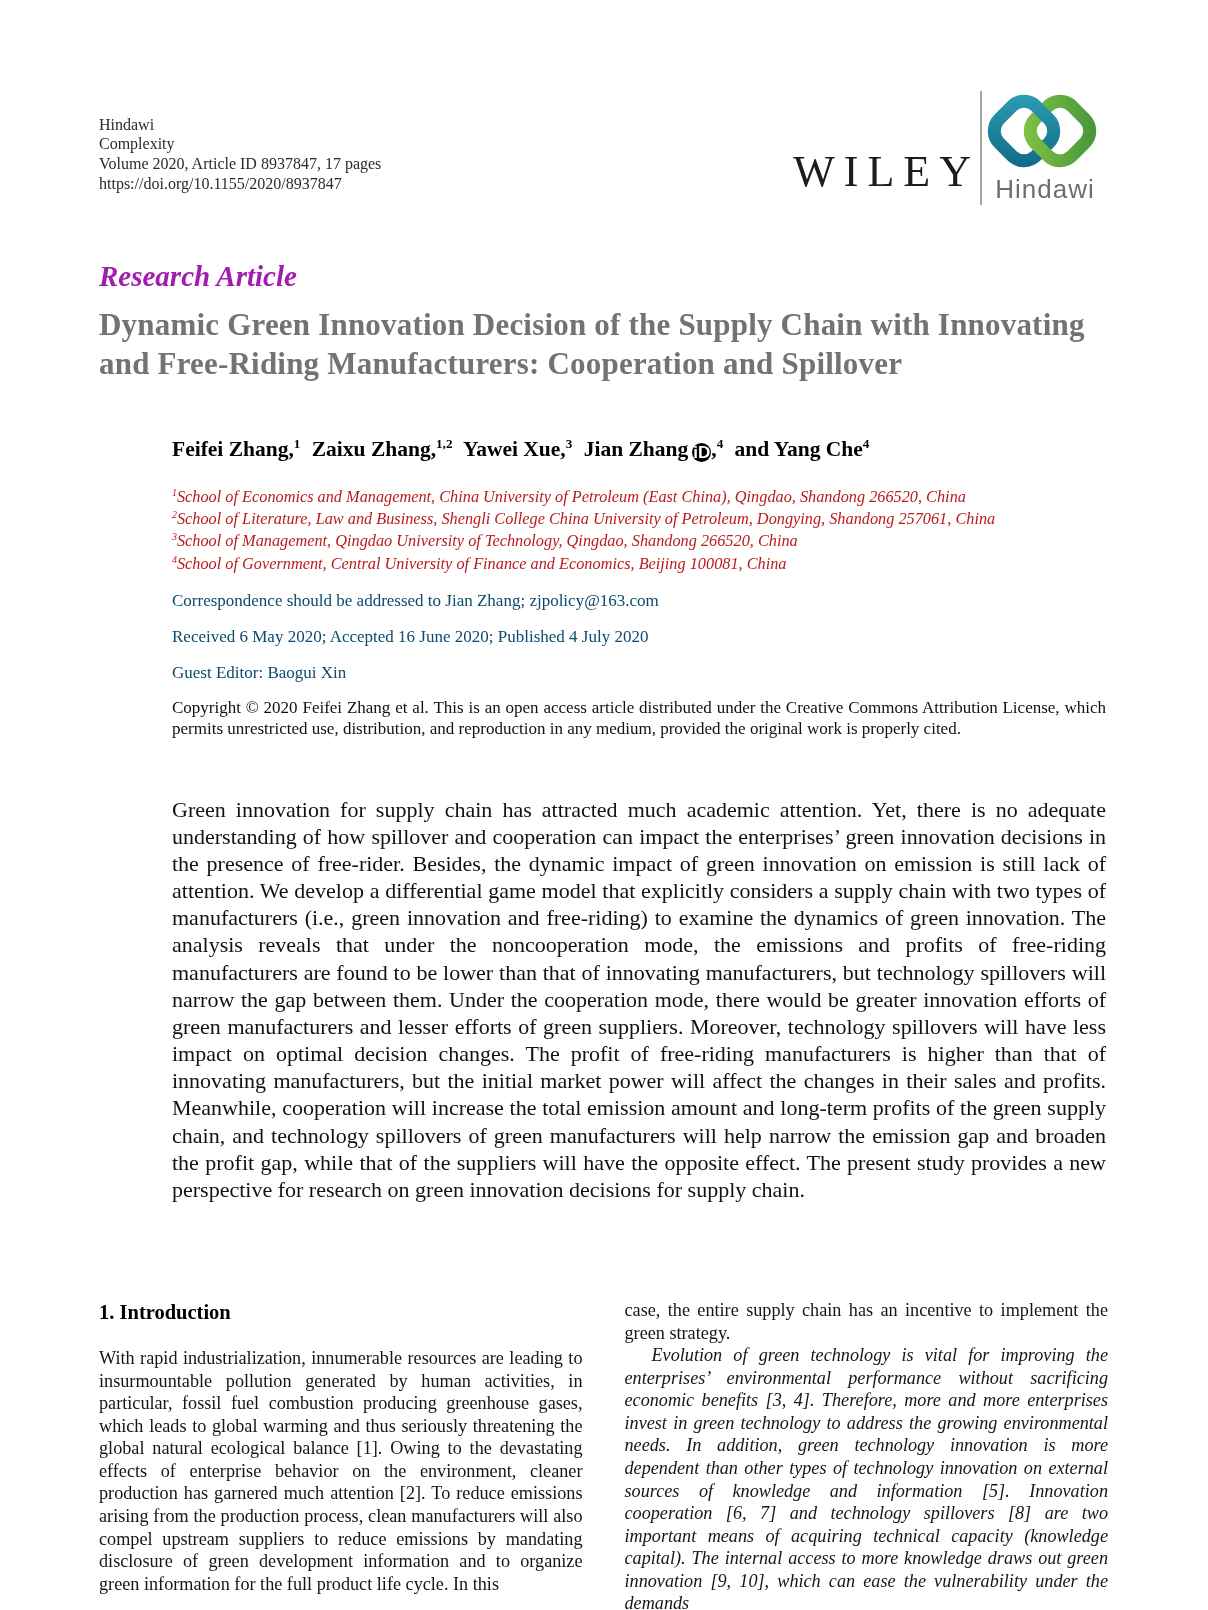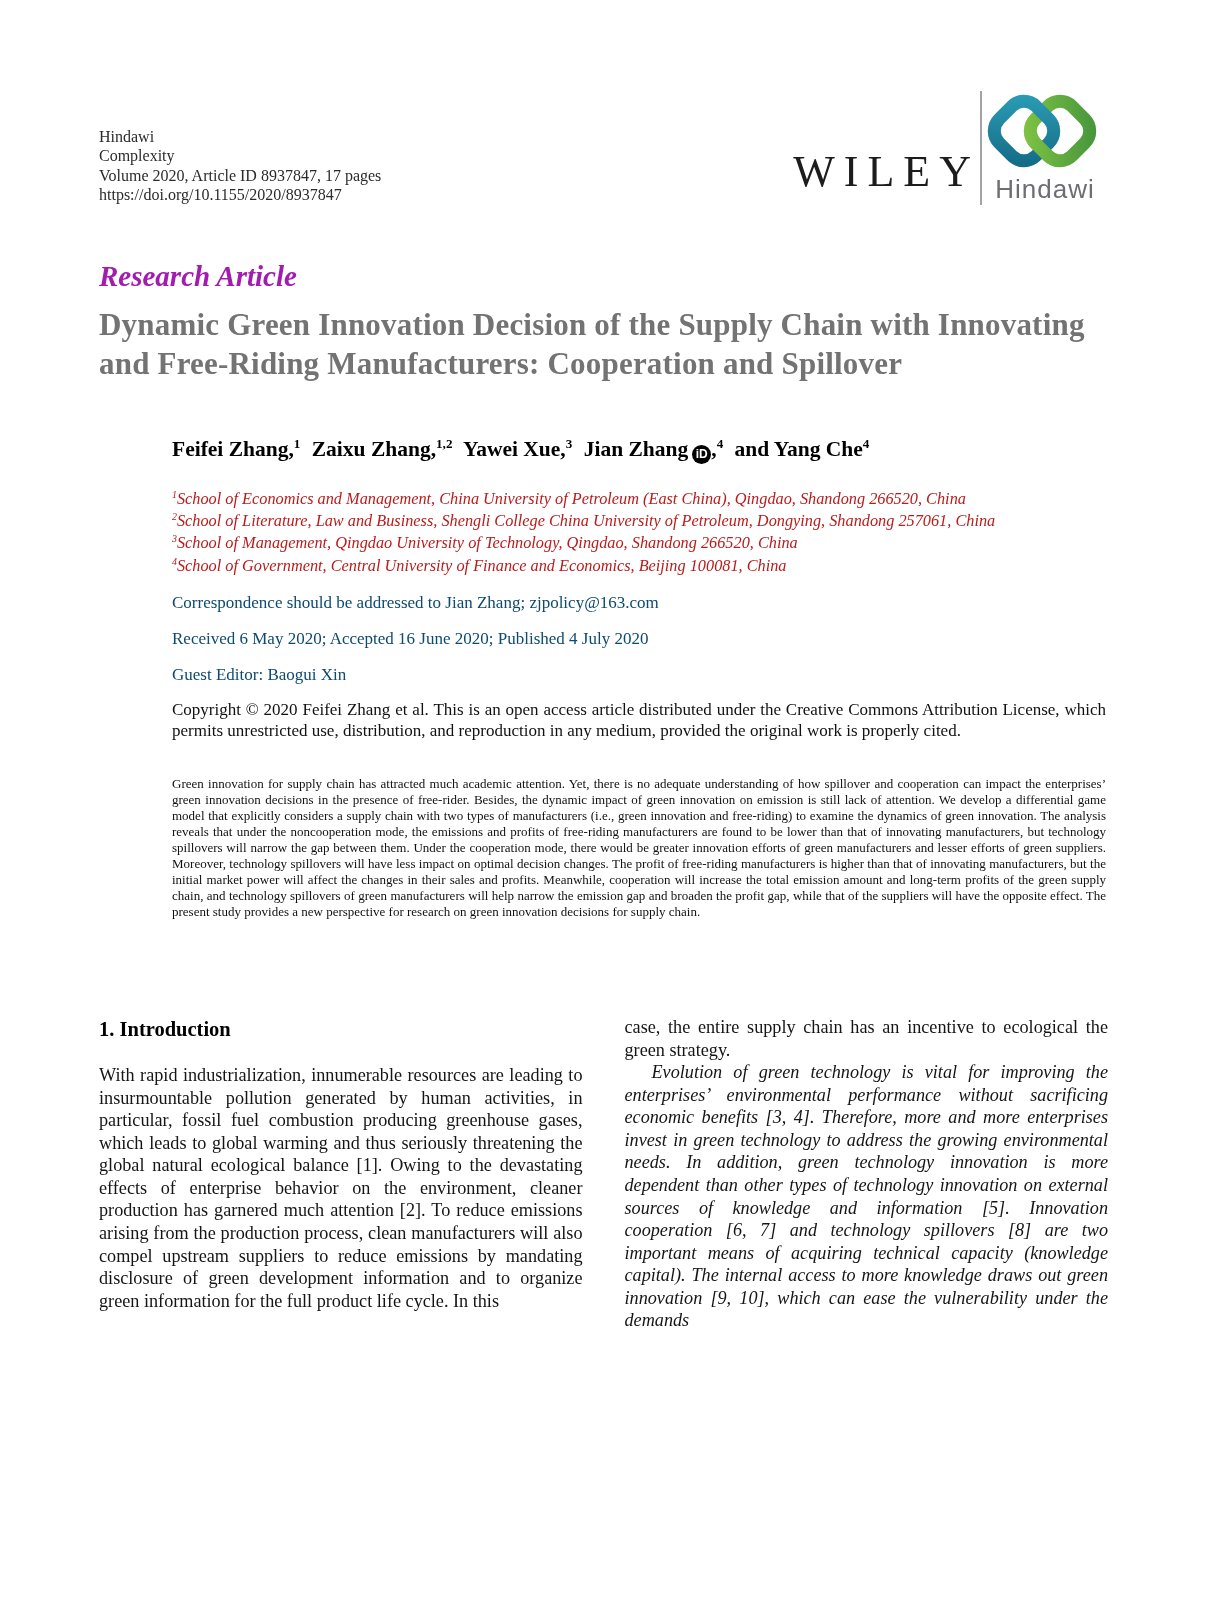--- a/index.html
+++ b/index.html
@@ -8,21 +8,21 @@
     width: 1208px; height: 1610px;
     position: relative;
     background: #ffffff;
     font-family: "Liberation Serif", serif;
     color: #1b1b1b;
     overflow: hidden;
   }
   .content { position: absolute; left: 99px; top: 95px; width: 1009px; }
 
   
-  .header-row { display: flex; justify-content: space-between; align-items: flex-end; }
+  .header-row { display: flex; justify-content: space-between; align-items: center; }
   .journal-info { font-size: 16px; line-height: 1.22; color: #2b2b2b; padding-top: 8px; }
   .logos { display: flex; align-items: flex-end; margin-top: -6px; }
   .wiley {
     font-size: 44px; letter-spacing: 9px; color: #1c1c1c;
     font-weight: 500; padding-bottom: 8px;
   }
   .logo-divider { width: 2px; height: 114px; background: #a3a3a3; }
   .hindawi-logo { display: flex; flex-direction: column; align-items: center; }
   .hindawi-logo-text {
     font-family: "Liberation Sans", sans-serif;
@@ -37,27 +37,27 @@
   }
 
   
   .front { margin-left: 73px; margin-right: 2px; }
   .authors { margin-top: 54px; font-size: 21.5px; font-weight: 700; color: #000; }
   .authors .author { margin-right: 6px; white-space: nowrap; }
   sup.aff { font-size: 61%; vertical-align: super; line-height: 0; font-weight: inherit; }
   .orcid {
     display: inline-block; width: 19px; height: 19px; border-radius: 50%;
     background: #000000; color: #ffffff; text-align: center;
-    font-family: "Liberation Sans", sans-serif; font-size: 12px; font-weight: 700;
+    font-family: "Liberation Sans", sans-serif; font-size: 17px; font-weight: 700;
     line-height: 19px; vertical-align: -2px; margin-left: 4px; font-style: normal;
   }
   .affiliations { margin-top: 24px; font-style: italic; font-size: 16.3px; line-height: 1.36; color: #b91c1c; }
   .meta { font-size: 17px; margin-top: 16px; color: #0c4a6e; }
   .copyright { font-size: 17px; line-height: 1.235; text-align: justify; margin-top: 15px; color: #111; }
-  .abstract { font-size: 13px; line-height: 1.235; text-align: justify; margin-top: 34px; color: #111; }
+  .abstract { font-size: 22px; line-height: 1.235; text-align: justify; margin-top: 56px; color: #111; }
 
   
   .columns { display: flex; gap: 42px; margin-top: 96px; }
   .col { flex: 1 1 0; min-width: 0; }
   h2.section-heading { font-size: 20.5px; font-weight: 700; color: #000; margin: 2px 0 23px 0; }
   .body-p { font-size: 18.2px; line-height: 1.24; text-align: justify; color: #151515; }
   .body-p.indent { text-indent: 27px; font-style: italic; }
 </style>
 </head>
 <body>
@@ -127,19 +127,19 @@
       <p class="copyright">Copyright © 2020 Feifei Zhang et al. This is an open access article distributed under the Creative Commons Attribution License, which permits unrestricted use, distribution, and reproduction in any medium, provided the original work is properly cited.</p>
       <p class="abstract">Green innovation for supply chain has attracted much academic attention. Yet, there is no adequate understanding of how spillover and cooperation can impact the enterprises’ green innovation decisions in the presence of free-rider. Besides, the dynamic impact of green innovation on emission is still lack of attention. We develop a differential game model that explicitly considers a supply chain with two types of manufacturers (i.e., green innovation and free-riding) to examine the dynamics of green innovation. The analysis reveals that under the noncooperation mode, the emissions and profits of free-riding manufacturers are found to be lower than that of innovating manufacturers, but technology spillovers will narrow the gap between them. Under the cooperation mode, there would be greater innovation efforts of green manufacturers and lesser efforts of green suppliers. Moreover, technology spillovers will have less impact on optimal decision changes. The profit of free-riding manufacturers is higher than that of innovating manufacturers, but the initial market power will affect the changes in their sales and profits. Meanwhile, cooperation will increase the total emission amount and long-term profits of the green supply chain, and technology spillovers of green manufacturers will help narrow the emission gap and broaden the profit gap, while that of the suppliers will have the opposite effect. The present study provides a new perspective for research on green innovation decisions for supply chain.</p>
     </div>
 
     <div class="columns">
       <div class="col">
         <h2 class="section-heading">1. Introduction</h2>
         <p class="body-p">With rapid industrialization, innumerable resources are leading to insurmountable pollution generated by human activities, in particular, fossil fuel combustion producing greenhouse gases, which leads to global warming and thus seriously threatening the global natural ecological balance [1]. Owing to the devastating effects of enterprise behavior on the environment, cleaner production has garnered much attention [2]. To reduce emissions arising from the production process, clean manufacturers will also compel upstream suppliers to reduce emissions by mandating disclosure of green development information and to organize green information for the full product life cycle. In this</p>
       </div>
       <div class="col">
-        <p class="body-p">case, the entire supply chain has an incentive to ecological the green strategy.</p>
+        <p class="body-p">case, the entire supply chain has an incentive to implement the green strategy.</p>
         <p class="body-p indent">Evolution of green technology is vital for improving the enterprises’ environmental performance without sacrificing economic benefits [3, 4]. Therefore, more and more enterprises invest in green technology to address the growing environmental needs. In addition, green technology innovation is more dependent than other types of technology innovation on external sources of knowledge and information [5]. Innovation cooperation [6, 7] and technology spillovers [8] are two important means of acquiring technical capacity (knowledge capital). The internal access to more knowledge draws out green innovation [9, 10], which can ease the vulnerability under the demands</p>
       </div>
     </div>
 
   </div>
 </div>
 
 </body></html>

